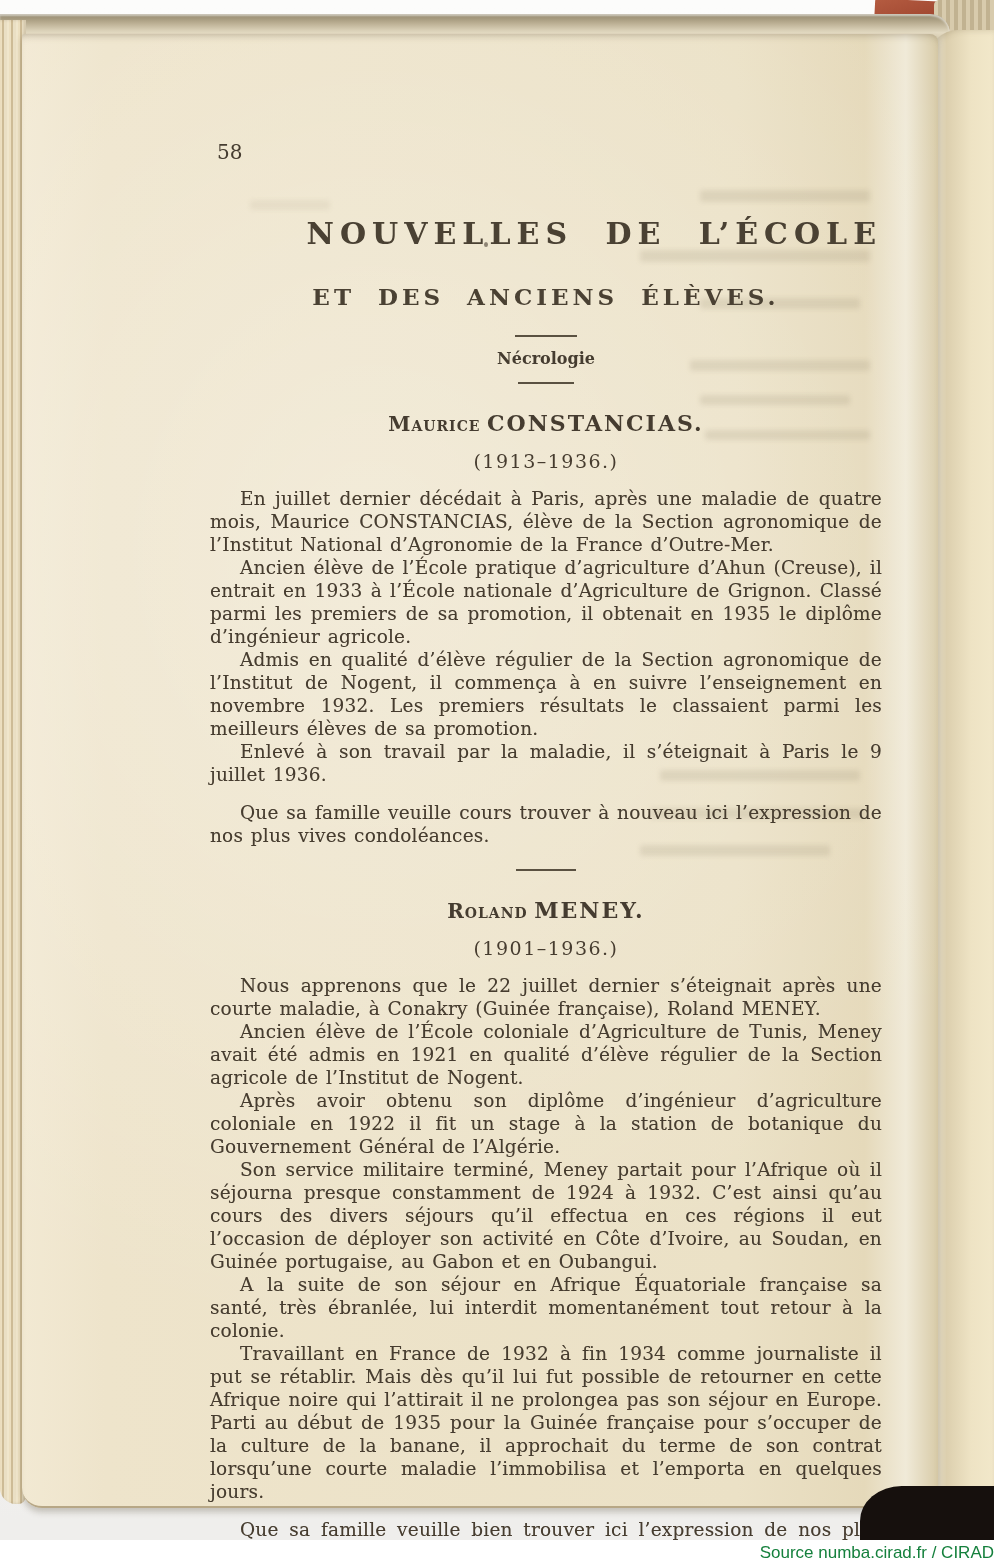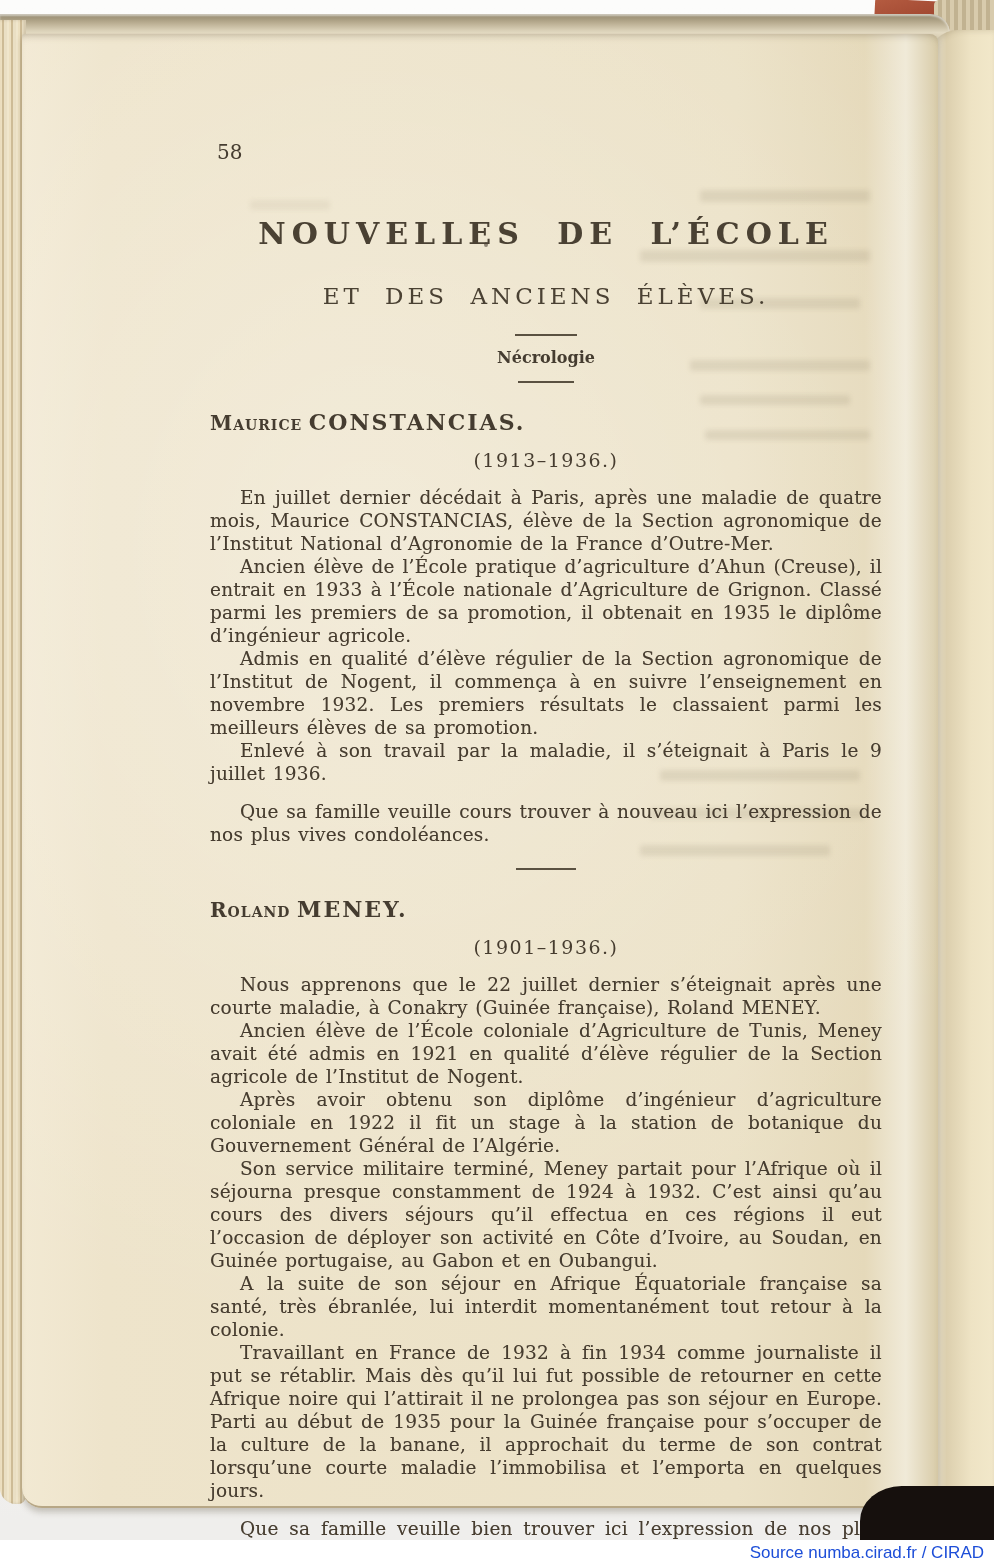--- a/index.html
+++ b/index.html
@@ -50,39 +50,39 @@
 
   
   .red-sliver { position:absolute; left:868px; top:1490px; width:28px; height:42px; z-index:5;
                 background:#71251a; transform:rotate(-14deg); }
   .black-corner { position:absolute; left:860px; top:1472px; width:134px; height:70px; z-index:6;
                   background:#16100d; border-radius:50px 0 0 0 / 42px; }
 
   
   .source-bar { position:absolute; left:0; top:1540px; width:994px; height:26px; z-index:10;
                 background:#ffffff; font-family:"Liberation Sans", sans-serif;
-                font-size:17px; color:#1d4ed8; text-align:right; line-height:25px; padding-right:10px; }
+                font-size:17px; color:#15803d; text-align:right; line-height:25px; }
 
   
   .page-number { position:absolute; left:195px; top:106px; font-size:20px; color:#453c30; }
 
   .content { position:absolute; left:188px; top:0; width:672px; color:#463c2f; }
 
-  .title-line1 { margin-top:182px; text-align:center; font-size:30px; font-weight:700;
+  .title-line1 { margin-top:182px; text-align:right; font-size:30px; font-weight:700;
                  letter-spacing:6px; word-spacing:16px; color:#4a4133; }
-  .title-line2 { margin-top:32px; text-align:center; font-size:23px; font-weight:400;
+  .title-line2 { margin-top:32px; text-align:center; font-size:23px; font-weight:700;
                  letter-spacing:4px; word-spacing:11px; color:#4a4133; }
 
   .rule { width:62px; border-top:2px solid #5a5141; margin:25px auto 0; }
   .rule.r2 { width:56px; margin-top:14px; }
   .rule.mid { width:60px; margin-top:22px; }
 
   .necrologie { margin-top:12px; text-align:center; font-size:16px; font-weight:700; color:#453c30; }
 
-  .ob-head { margin-top:26px; font-weight:700; color:#453c30; letter-spacing:1px; }
+  .ob-head { margin-top:26px; text-align:center; font-weight:700; color:#453c30; letter-spacing:1px; }
   .ob-given  { font-variant:small-caps; font-size:20px; letter-spacing:1px; }
   .ob-family { font-size:22px; letter-spacing:2px; }
   .ob-dates { margin-top:14px; text-align:center; font-size:19px; letter-spacing:1.5px; }
   .ob-body { margin-top:15px; }
 
   p.para { font-size:18.5px; line-height:23px; text-align:justify; text-indent:30px;
            word-spacing:1.5px; letter-spacing:0.2px;
            text-shadow:0 0 0.5px rgba(70,60,47,0.35); }
   p.condolence { margin-top:15px; }
 

